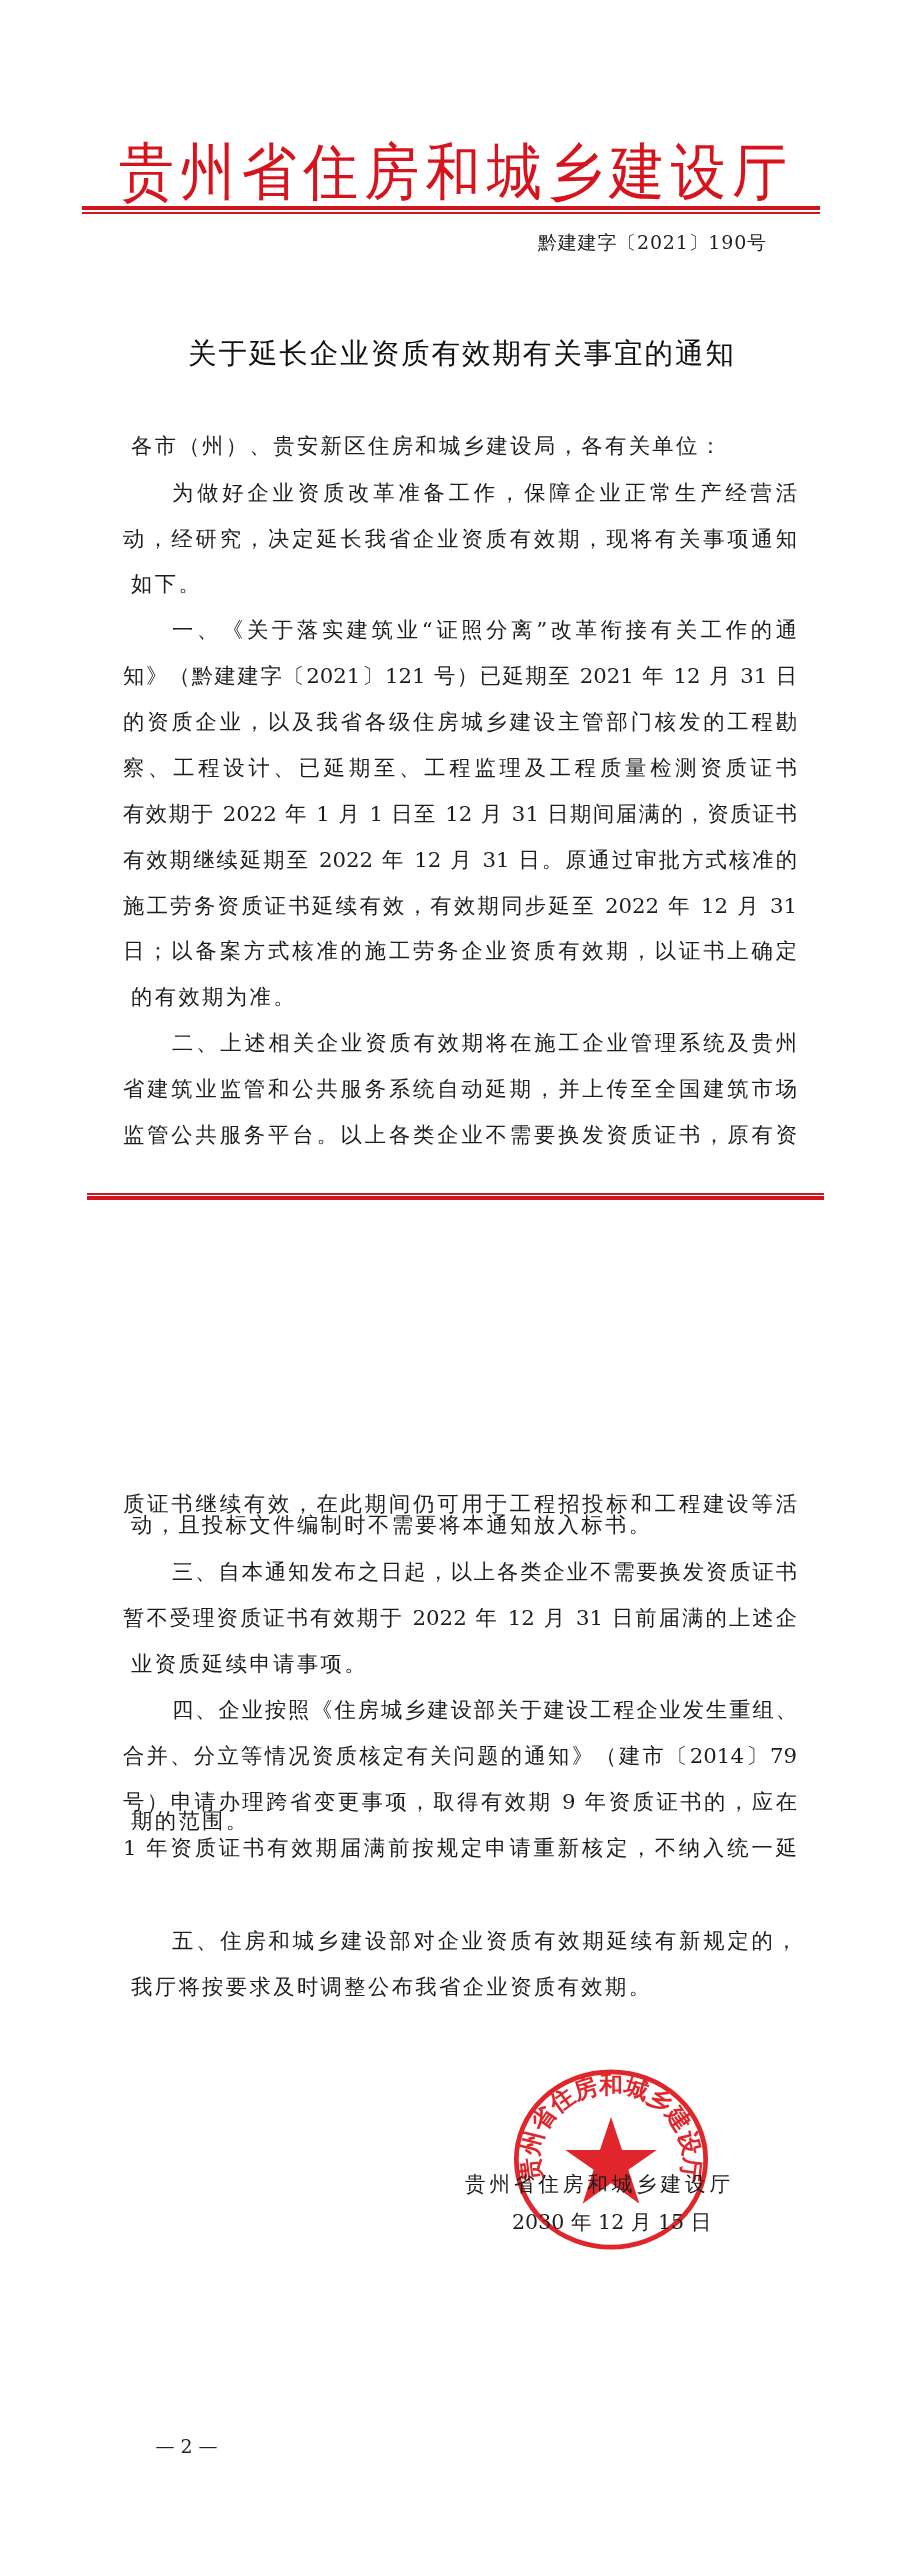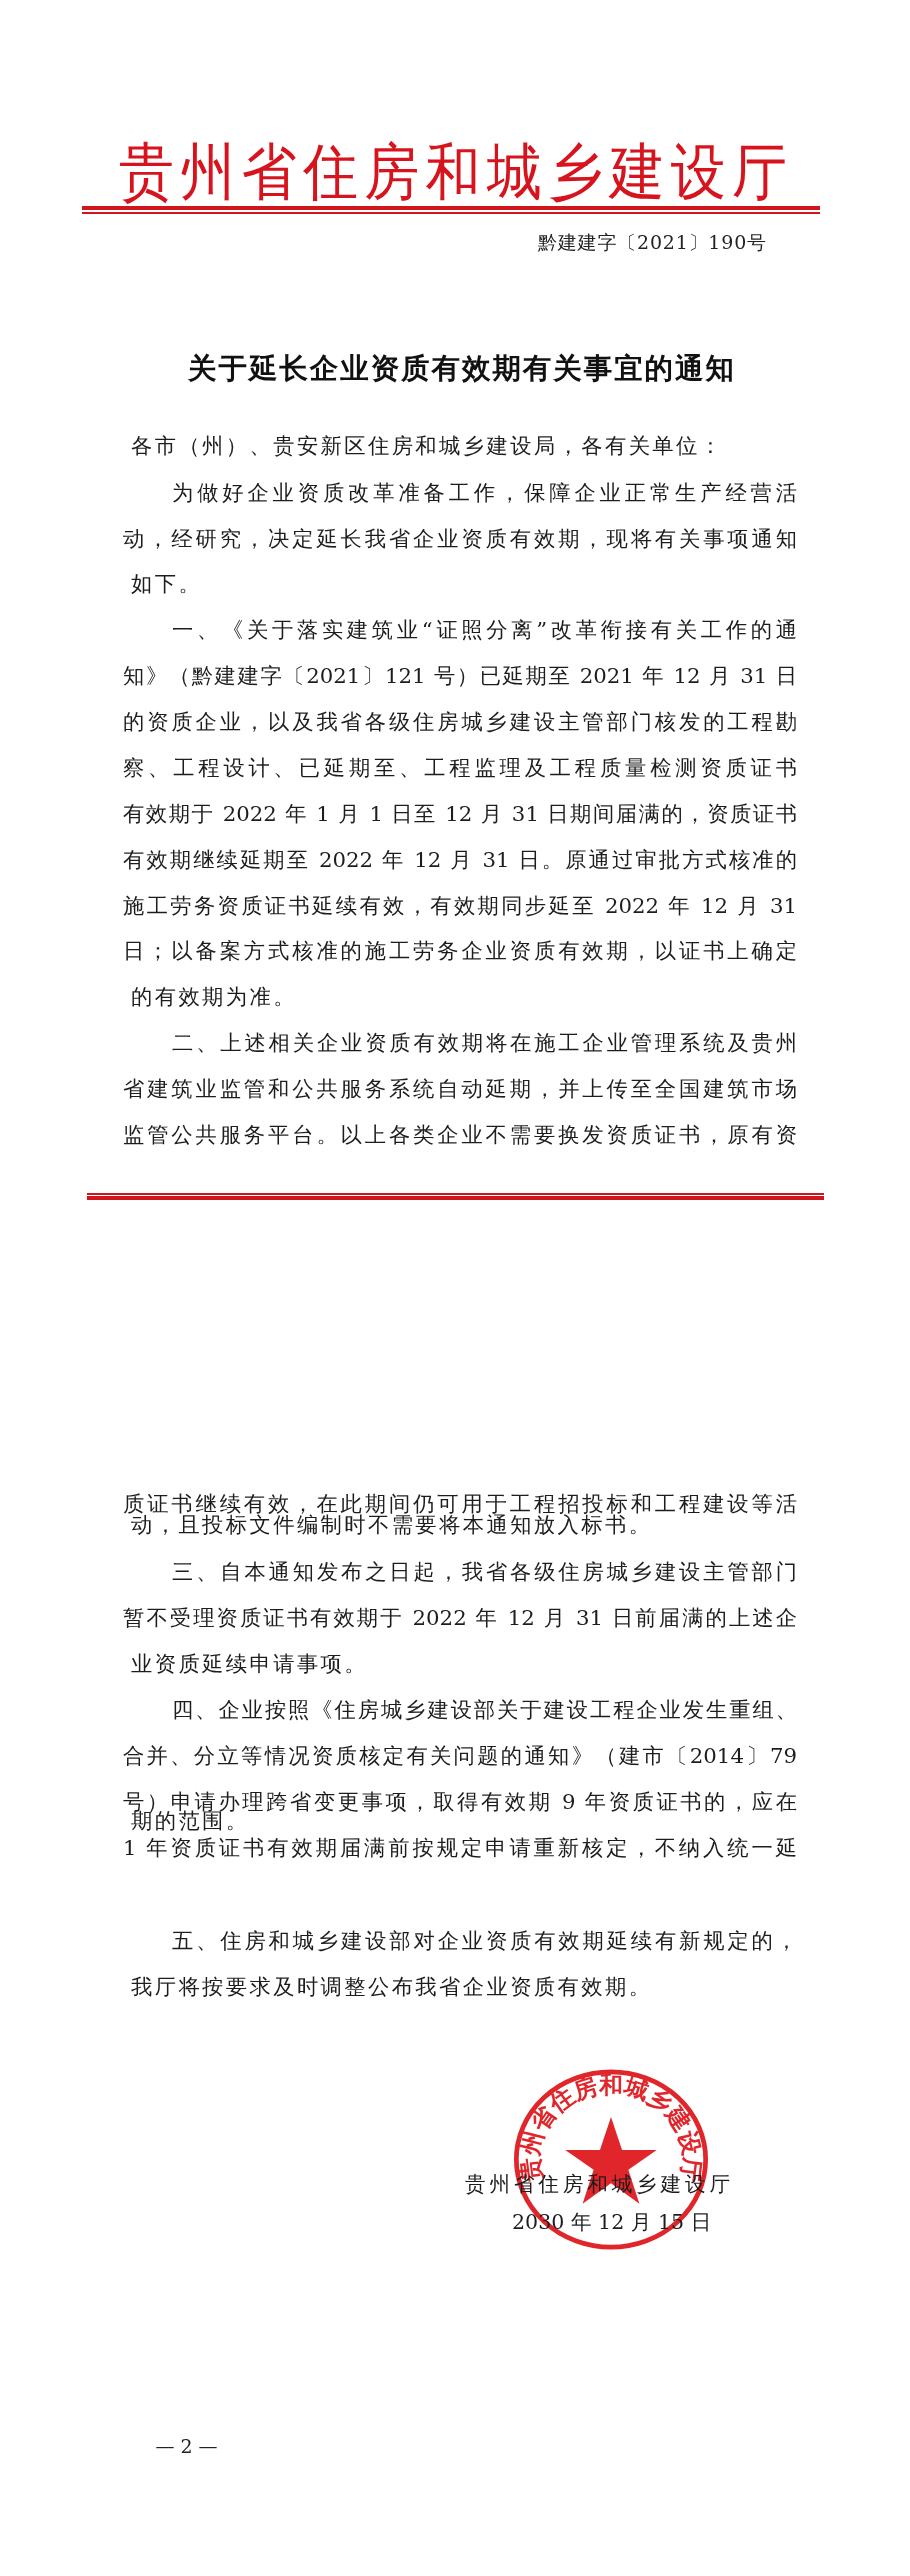--- a/index.html
+++ b/index.html
@@ -19,22 +19,22 @@
     .rule-top .thick { top: 0; }
     .rule-top .thin { top: 6.3px; }
     .rule-bottom { left: 87px; width: 737px; top: 1193px; height: 8.7px; }
     .rule-bottom .thin { top: 0; }
     .rule-bottom .thick { top: 3.2px; }
     .doc-number {
       position: absolute; left: 538px; top: 229px; width: 261px; text-align: left;
       font-size: 19px; line-height: 27px; color: #222; letter-spacing: 0.8px;
     }
     .heading {
-      position: absolute; left: 188px; top: 349px; width: 546px; text-align: center;
-      font-size: 28.5px; line-height: 38px; font-weight: bold; color: #111;
+      position: absolute; left: 188px; top: 335px; width: 546px; text-align: center;
+      font-size: 28.5px; line-height: 38px; font-weight: normal; color: #111;
       text-align-last: justify; text-align: justify;
     }
     .line {
       position: absolute; left: 123px; width: 674px; height: 32px;
       font-size: 21.3px; line-height: 32px; color: #1d1d1d; white-space: nowrap;
       text-align: justify; text-align-last: justify;
     }
     .line.indent { left: 172px; width: 625px; }
     .line.last { text-align-last: left; letter-spacing: 2.4px; margin-left: 8px; }
     .salutation { letter-spacing: 2.4px; }
@@ -89,21 +89,21 @@
 
   <div class="rule rule-bottom">
     <div class="thin"></div>
     <div class="thick"></div>
   </div>
 </div>
 
 <div class="page">
   <div class="line" style="top:1488px">质证书继续有效，在此期间仍可用于工程招投标和工程建设等活</div>
   <div class="line last" style="top:1509px">动，且投标文件编制时不需要将本通知放入标书。</div>
-  <div class="line indent" style="top:1556px">三、自本通知发布之日起，我省各级住房城乡建设主管部门</div>
+  <div class="line indent" style="top:1556px">三、自本通知发布之日起，以上各类企业不需要换发资质证书</div>
   <div class="line" style="top:1602px">暂不受理资质证书有效期于 2022 年 12 月 31 日前届满的上述企</div>
   <div class="line last" style="top:1648px">业资质延续申请事项。</div>
   <div class="line indent" style="top:1694px">四、企业按照《住房城乡建设部关于建设工程企业发生重组、</div>
   <div class="line" style="top:1740px">合并、分立等情况资质核定有关问题的通知》（建市〔2014〕79</div>
   <div class="line" style="top:1786px">号）申请办理跨省变更事项，取得有效期 9 年资质证书的，应在</div>
   <div class="line" style="top:1832px">1 年资质证书有效期届满前按规定申请重新核定，不纳入统一延</div>
   <div class="line last" style="top:1805px">期的范围。</div>
   <div class="line indent" style="top:1925px">五、住房和城乡建设部对企业资质有效期延续有新规定的，</div>
   <div class="line last" style="top:1971px">我厅将按要求及时调整公布我省企业资质有效期。</div>
 

